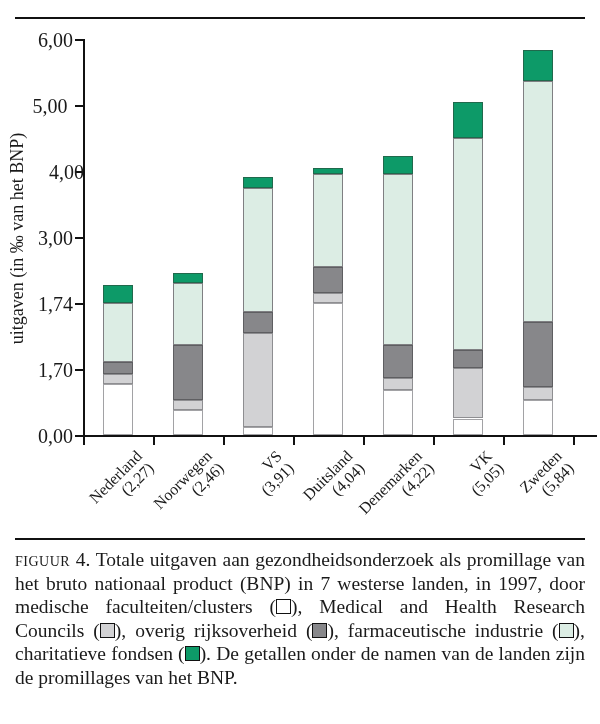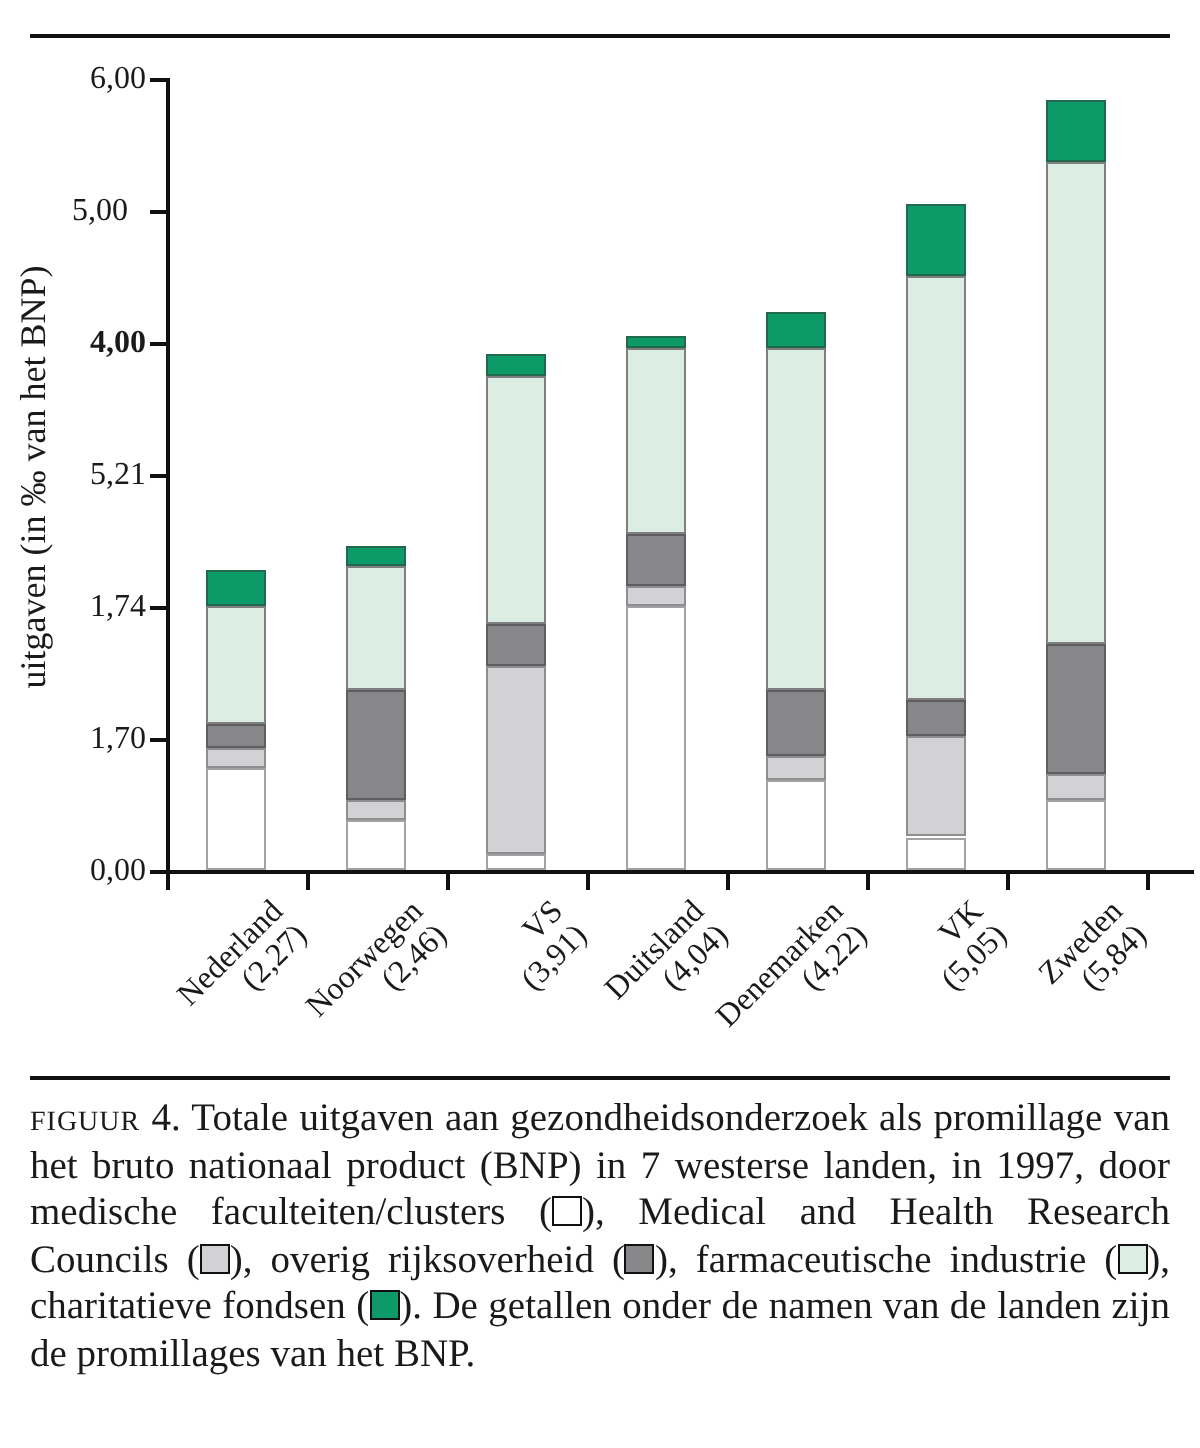--- a/index.html
+++ b/index.html
@@ -7,21 +7,21 @@
     width:600px;height:724px;background:#ffffff;position:relative;overflow:hidden;
     font-family:"Liberation Serif","DejaVu Serif",serif;color:#1a1a1a;
   }
   .rule{position:absolute;left:15px;width:570px;height:2px;background:#111;}
   .top-rule{top:17px;}
   .caption-rule{top:538px;}
   .chart{position:absolute;top:0;left:0;width:600px;height:540px;}
   .axis{position:absolute;background:#111;}
   .tick{position:absolute;background:#111;}
   .ytick-label{
-    position:absolute;font-size:16px;text-align:right;width:46px;
+    position:absolute;font-size:20px;text-align:right;width:46px;
     transform:translateY(-50%);white-space:nowrap;
   }
   .y-title{
     position:absolute;left:-118px;top:228px;width:270px;text-align:center;
     font-size:18px;transform:rotate(-90deg);transform-origin:center;white-space:nowrap;
   }
   .seg{position:absolute;box-sizing:border-box;border:1px solid #77777a;}
   .xlabel{
     position:absolute;text-align:right;font-size:16px;line-height:16.5px;
     transform:rotate(-45deg);transform-origin:top right;white-space:nowrap;
@@ -47,23 +47,23 @@
     <div id="plot">
         <div class="axis" style="left: 83px; top: 39px; width: 2px; height: 398px;"></div>
         <div class="axis" style="left: 83px; top: 435px; width: 514px; height: 2px;"></div>
         <div class="tick" style="left: 75px; top: 435px; width: 8px; height: 2px;"></div>
         <div class="ytick-label" style="left: 27px; top: 436px;">0,00</div>
         <div class="tick" style="left: 75px; top: 369px; width: 8px; height: 2px;"></div>
         <div class="ytick-label" style="left: 27px; top: 370px;">1,70</div>
         <div class="tick" style="left: 75px; top: 303px; width: 8px; height: 2px;"></div>
         <div class="ytick-label" style="left: 27px; top: 304px;">1,74</div>
         <div class="tick" style="left: 75px; top: 237px; width: 8px; height: 2px;"></div>
-        <div class="ytick-label" style="left: 27px; top: 238px;">5,21</div>
+        <div class="ytick-label" style="left: 27px; top: 238px;">3,00</div>
         <div class="tick" style="left: 75px; top: 171px; width: 8px; height: 2px;"></div>
-        <div class="ytick-label" style="left: 27px; top: 172px; font-weight: bold;">4,00</div>
+        <div class="ytick-label" style="left: 38px; top: 172px;">4,00</div>
         <div class="tick" style="left: 75px; top: 105px; width: 8px; height: 2px;"></div>
         <div class="ytick-label" style="left: 27px; top: 106px; text-align: center;">5,00</div>
         <div class="tick" style="left: 75px; top: 39px; width: 8px; height: 2px;"></div>
         <div class="ytick-label" style="left: 27px; top: 40px;">6,00</div>
         <div class="tick" style="left: 83px; top: 437px; width: 2px; height: 8px;"></div>
         <div class="tick" style="left: 153px; top: 437px; width: 2px; height: 8px;"></div>
         <div class="tick" style="left: 223px; top: 437px; width: 2px; height: 8px;"></div>
         <div class="tick" style="left: 293px; top: 437px; width: 2px; height: 8px;"></div>
         <div class="tick" style="left: 363px; top: 437px; width: 2px; height: 8px;"></div>
         <div class="tick" style="left: 433px; top: 437px; width: 2px; height: 8px;"></div>

